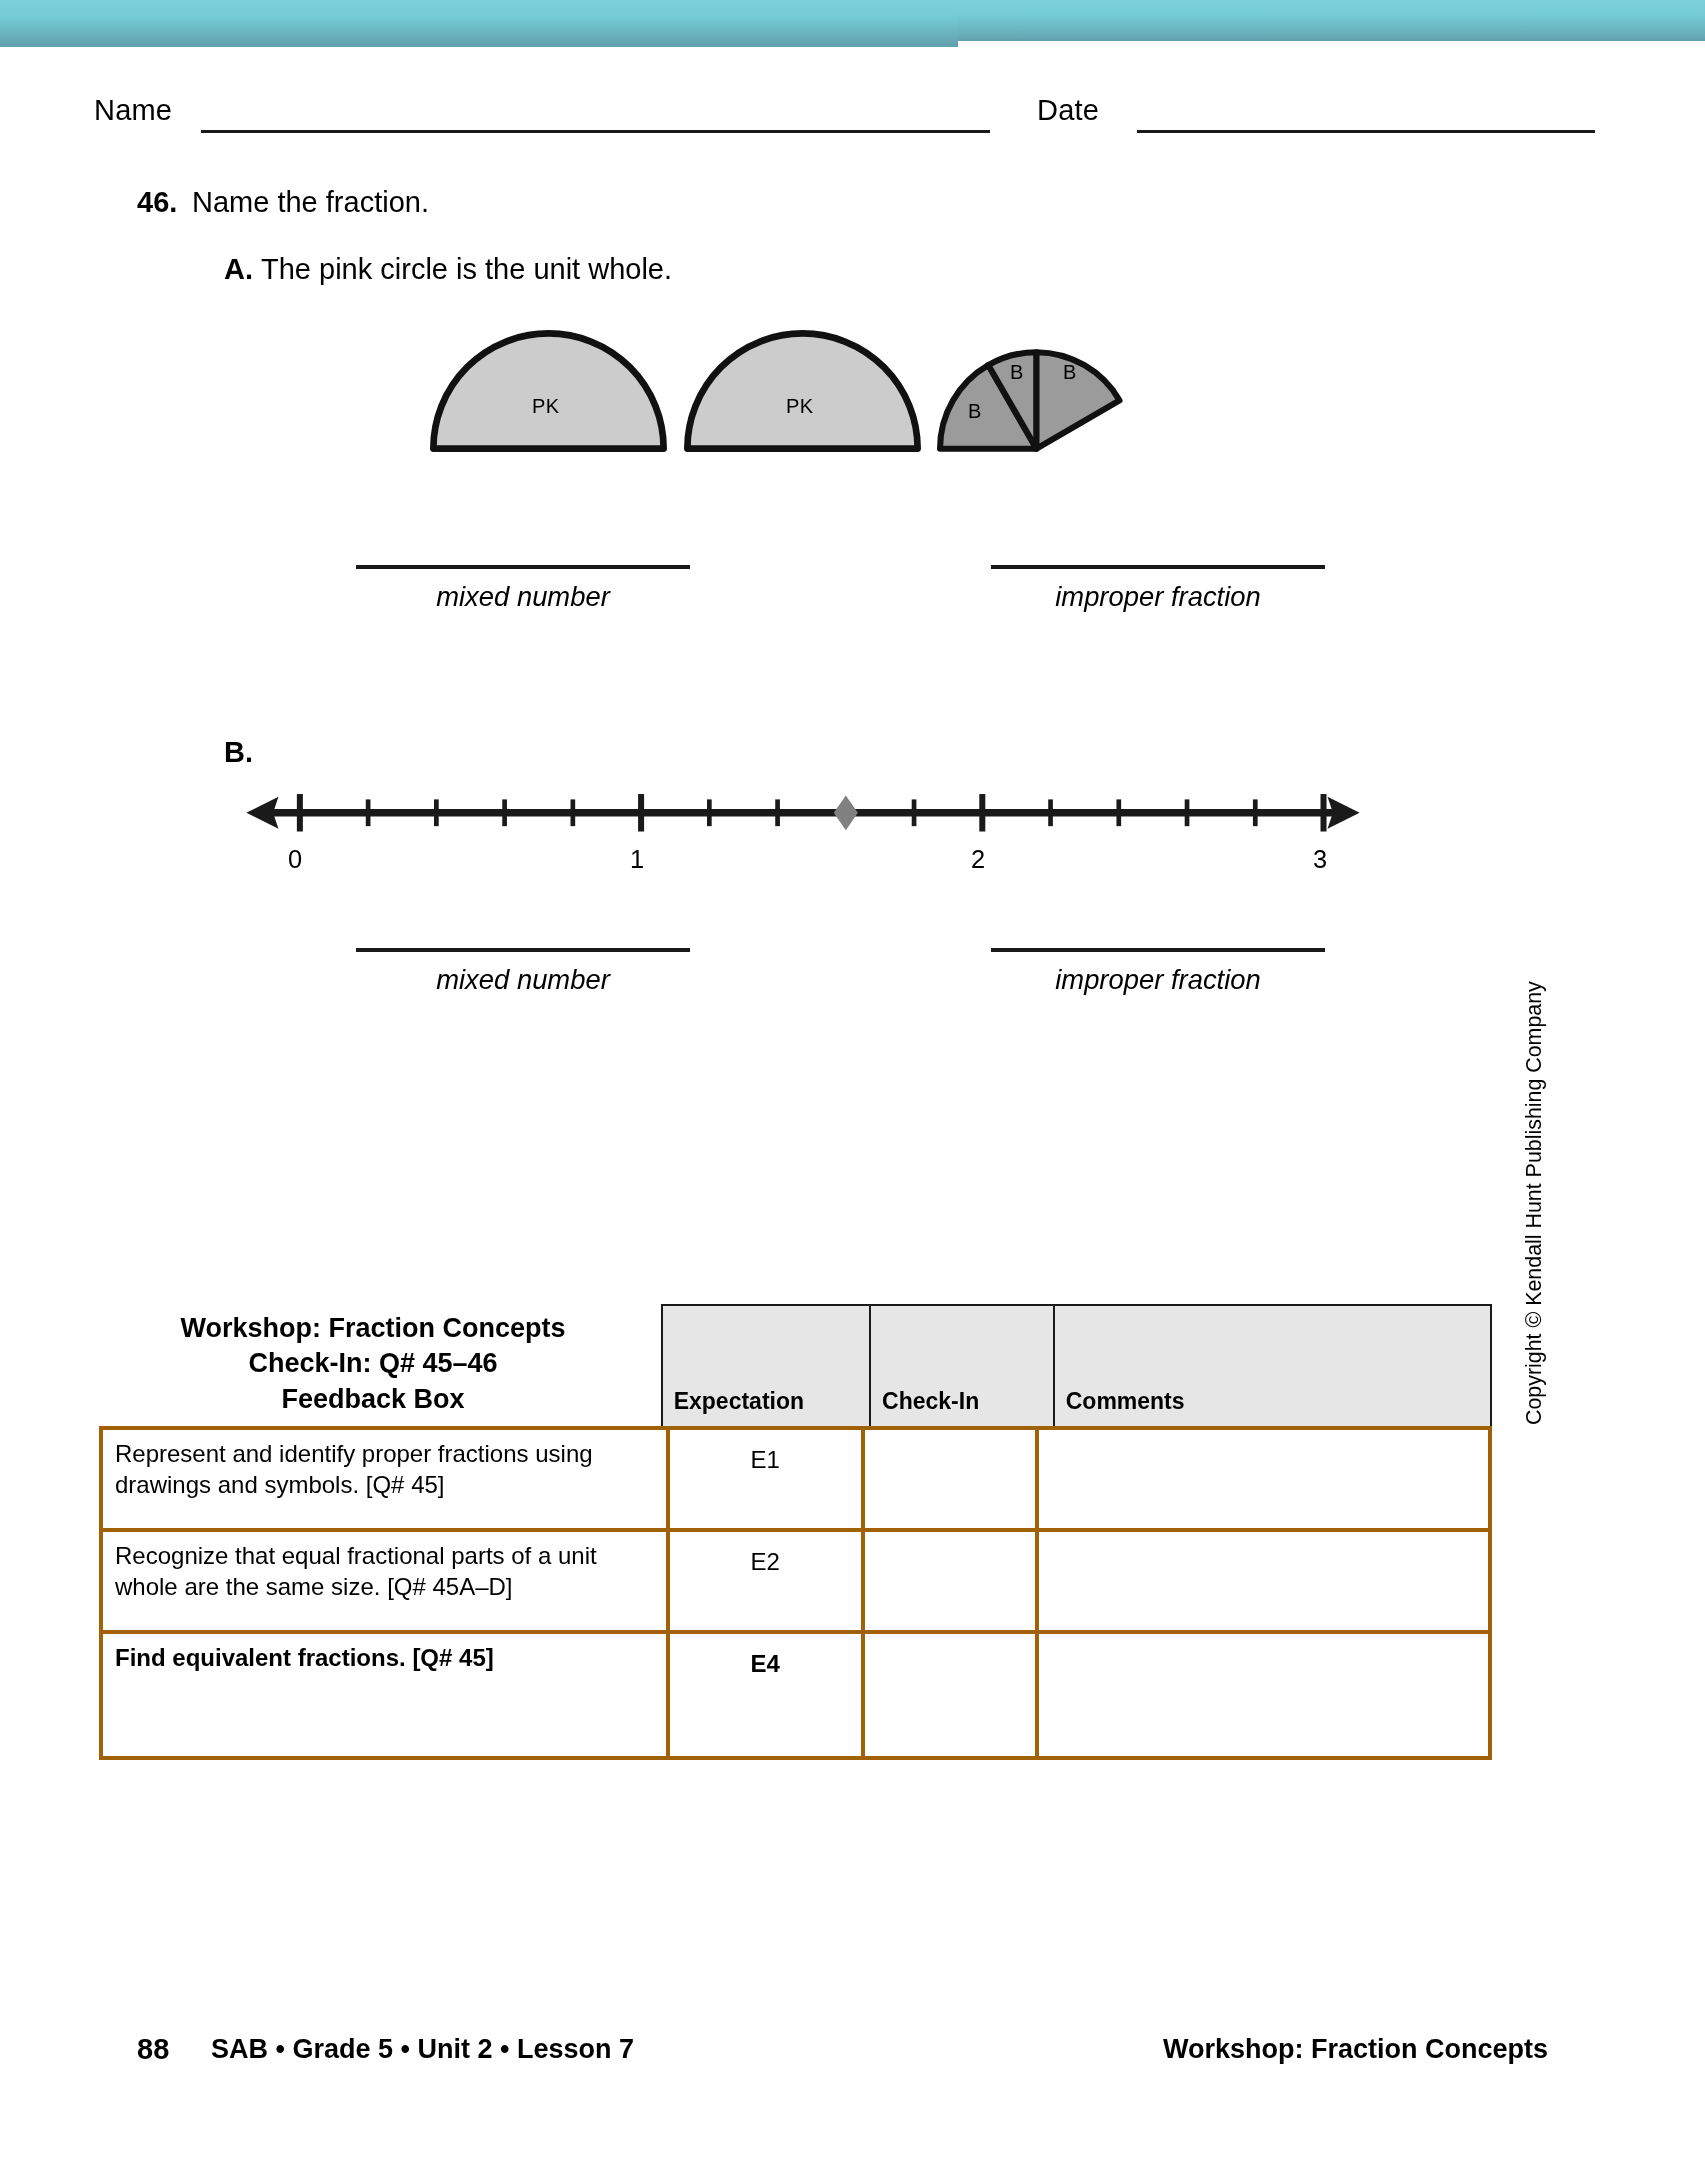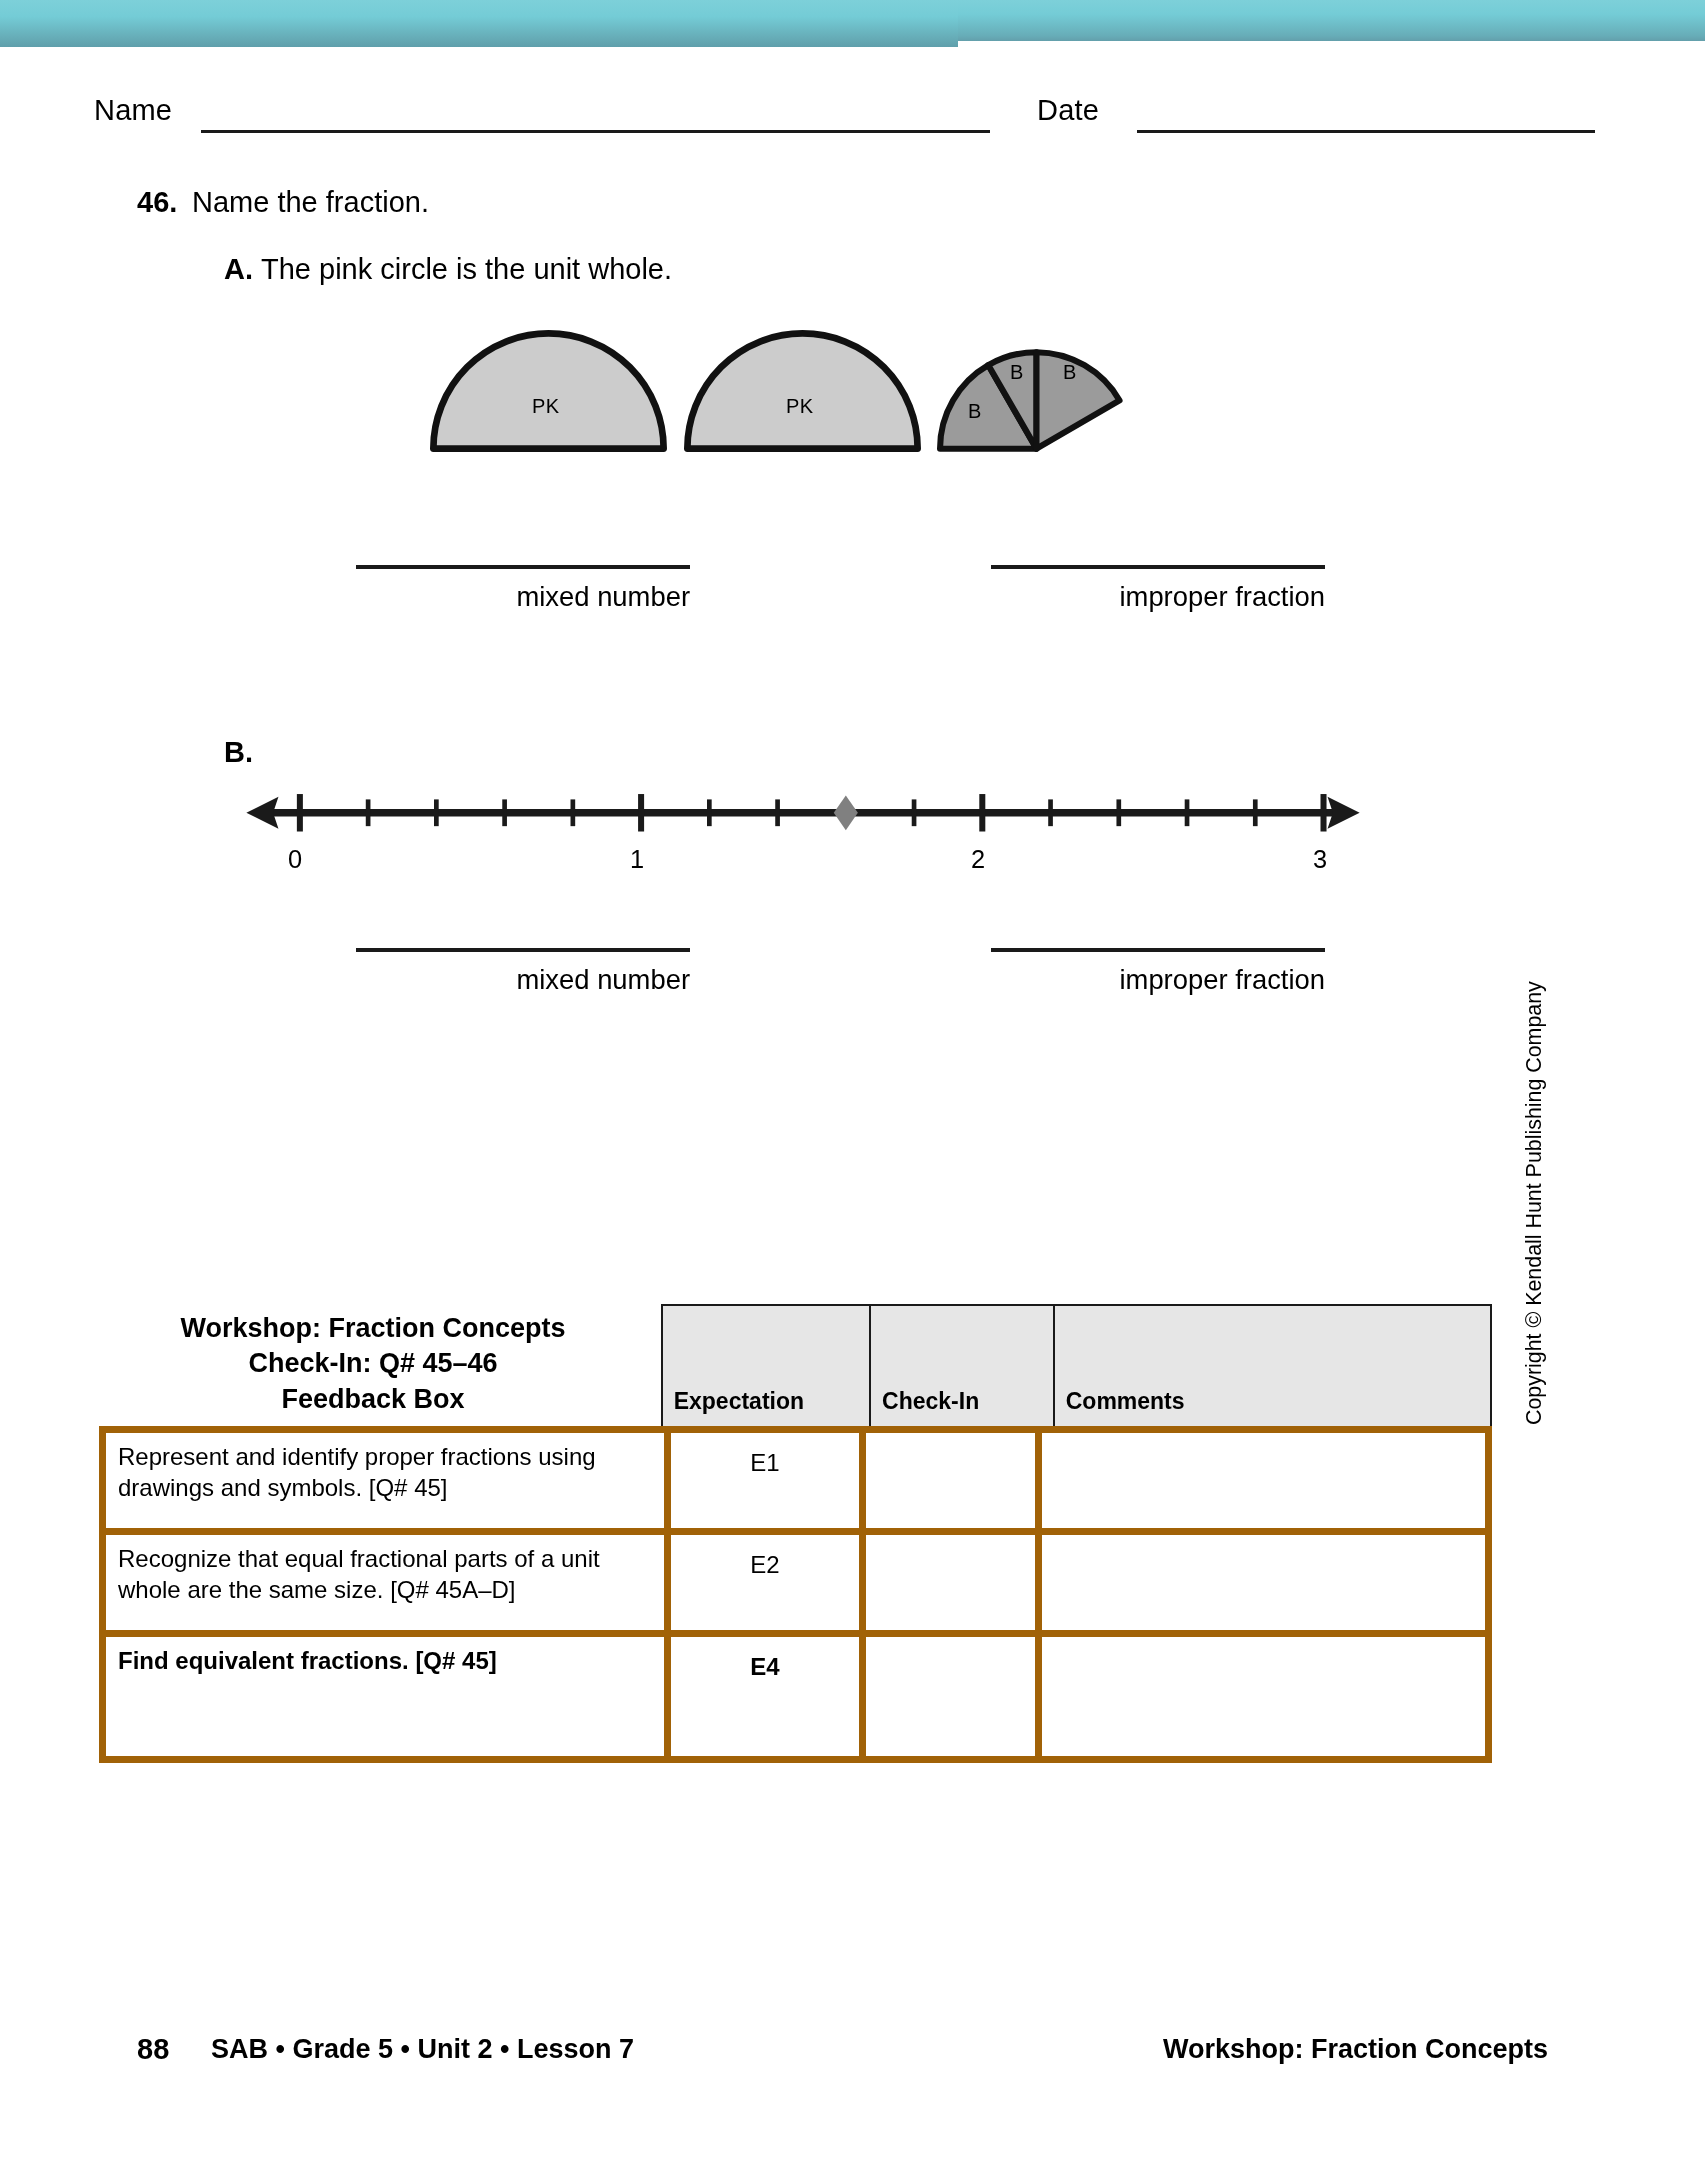--- a/index.html
+++ b/index.html
@@ -112,22 +112,23 @@
 
   
   .blank-group { position: absolute; }
   .blank-rule {
     height: 4px;
     background: #1a1a1a;
   }
   .blank-caption {
     margin-top: 12px;
     font-size: 27.4px;
-    text-align: right;
+    text-align: center;
     white-space: nowrap;
+    font-style: italic;
   }
   #blanks-A { left: 356px; top: 565px; }
   #blanks-A .right { position: absolute; left: 635px; top: 0; }
   #blanks-B { left: 356px; top: 948px; }
   #blanks-B .right { position: absolute; left: 635px; top: 0; }
   .blank-col { position: relative; width: 334px; }
 
   
   #numberline {
     position: absolute;
@@ -178,21 +179,21 @@
   .col-com  { width: 462px; }
 
   
   #fb-rows {
     position: absolute;
     left: 0;
     top: 122px;
     border-collapse: collapse;
   }
   #fb-rows td {
-    border: 7px solid #a16207;
+    border: 4px solid #a16207;
     vertical-align: top;
     font-size: 24px;
     line-height: 1.26;
   }
   .cell-desc {
     width: 553px;
     padding: 9.4px 12px 12px 12px;
   }
   .cell-exp {
     width: 194px;

